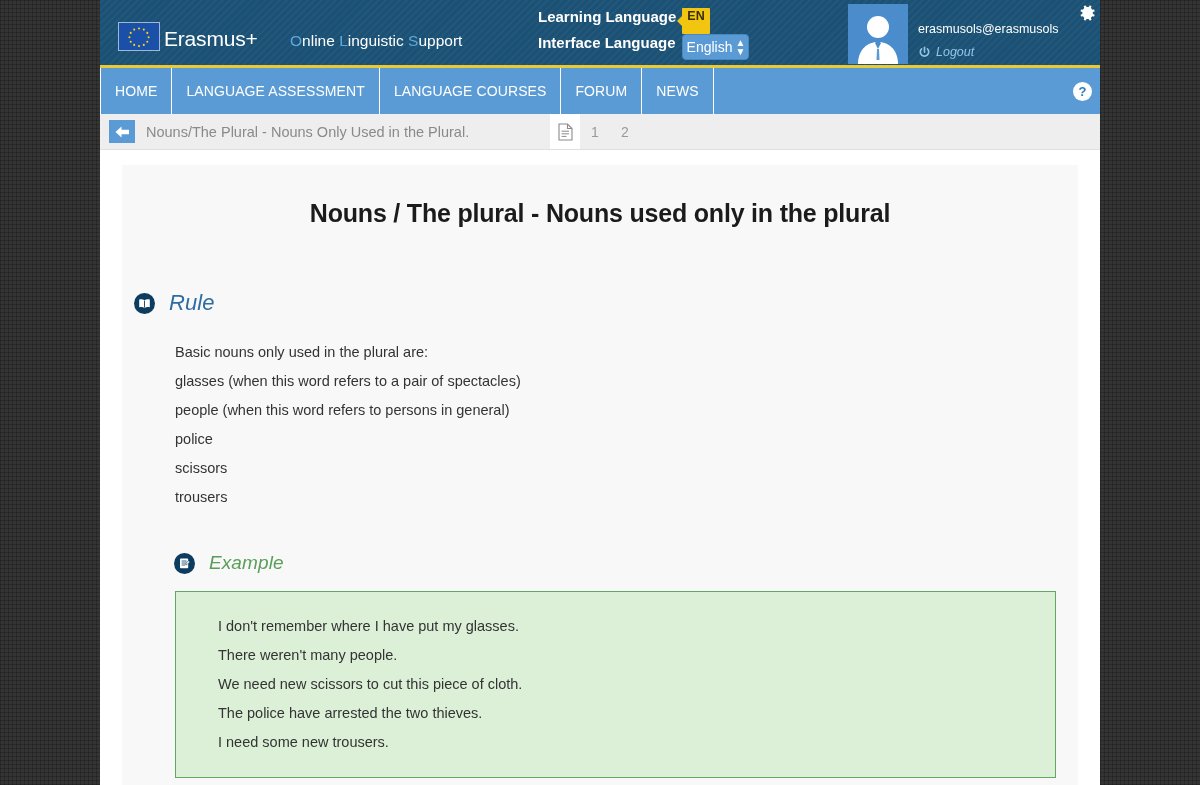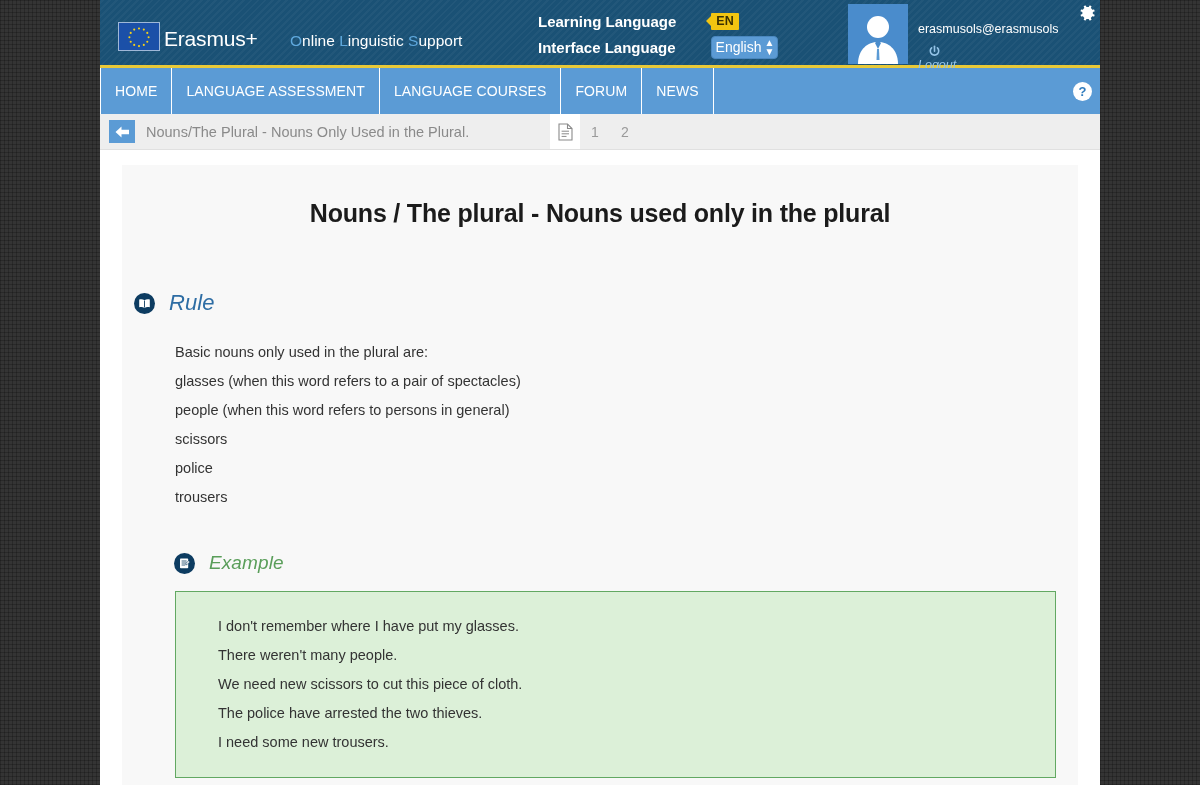--- a/index.html
+++ b/index.html
@@ -77,24 +77,22 @@
   .brand-ols .cap { color: #5fa8dd; }
 
   .lang-block {
     position: absolute;
     left: 438px;
     top: 8px;
     width: 260px;
   }
   .lang-row {
     display: flex;
-    align-items: center;
     height: 26px;
     white-space: nowrap;
-    gap: 29px;
   }
   .lang-label {
     font-size: 15px;
     font-weight: bold;
     color: #ffffff;
   }
   .learn-badge {
     margin-left: 6px;
     position: relative;
     background: #f2c511;
@@ -168,21 +166,20 @@
   .logout {
     position: absolute;
     left: 818px;
     top: 45px;
     display: flex;
     align-items: center;
     font-size: 12.5px;
     font-style: italic;
     color: #94c4e8;
     white-space: nowrap;
-    flex-direction: column;
   }
   .logout .power {
     display: inline-block;
     margin-right: 5px;
     width: 13px;
     height: 13px;
   }
 
   
   .navbar {
@@ -463,22 +460,22 @@
             <path d="M6.5 2.6 V9.6" stroke="#0d3c61" stroke-width="0.9"></path>
           </svg>
         </span>
         <span class="sec-title">Rule</span>
       </div>
 
       <div class="rule-body">
         <div class="rule-line">Basic nouns only used in the plural are:</div>
         <div class="rule-line">glasses (when this word refers to a pair of spectacles)</div>
         <div class="rule-line">people (when this word refers to persons in general)</div>
+        <div class="rule-line">police</div>
         <div class="rule-line">scissors</div>
-        <div class="rule-line">police</div>
         <div class="rule-line">trousers</div>
       </div>
 
       <div class="section-head example">
         <span class="sec-icon">
           <svg width="13" height="13" viewBox="0 0 13 13">
             <rect x="2" y="1.6" width="8.2" height="9.6" rx="0.8" fill="#ffffff"></rect>
             <path d="M3.6 4 H8.6 M3.6 6 H8.6 M3.6 8 H7" stroke="#0d3c61" stroke-width="0.8"></path>
             <path d="M9.3 7.4 L11.8 4.9 L10.6 3.7 L8.1 6.2 L7.7 8 Z" fill="#ffffff" stroke="#0d3c61" stroke-width="0.6"></path>
           </svg>

